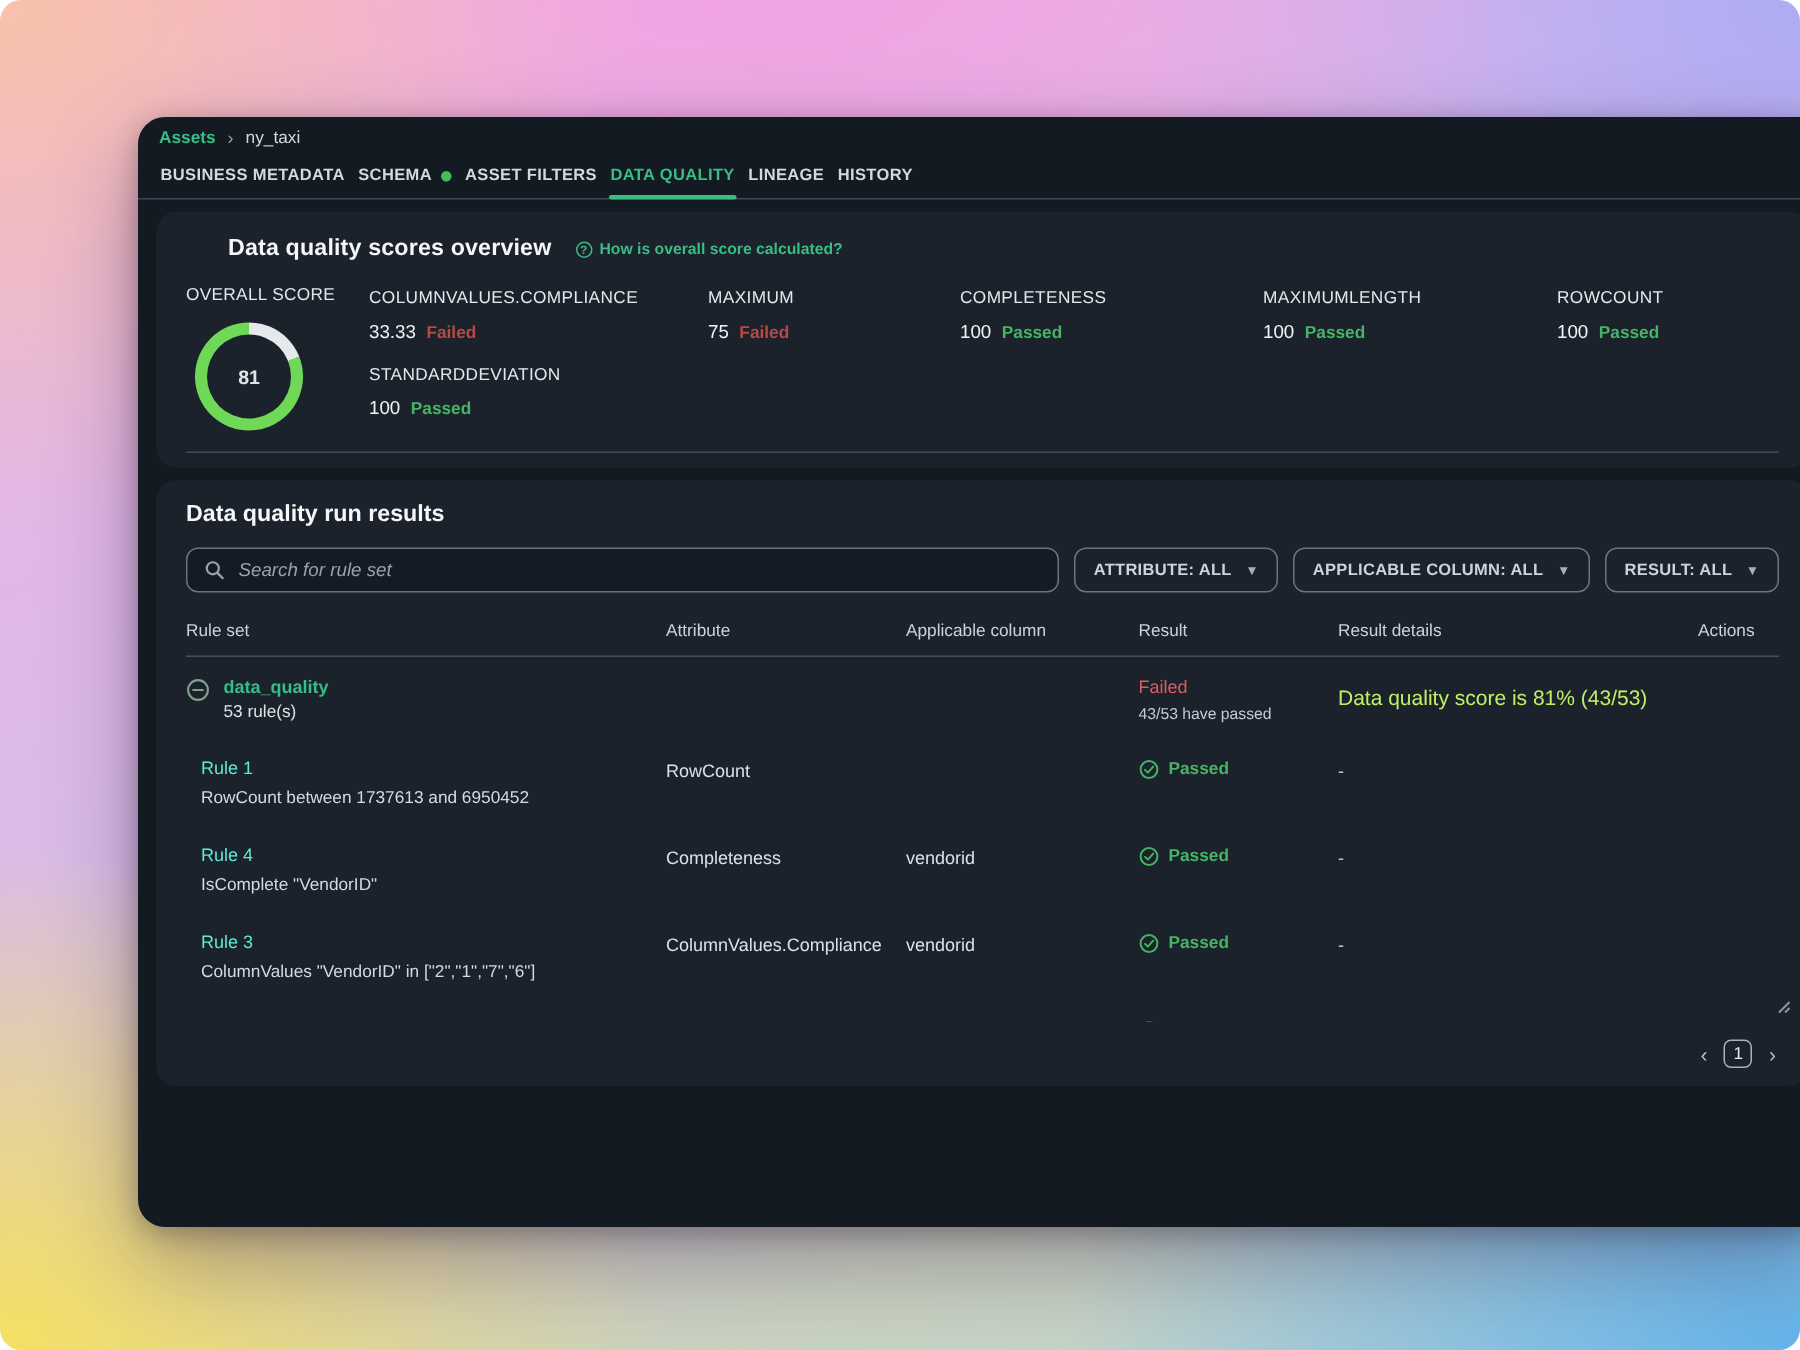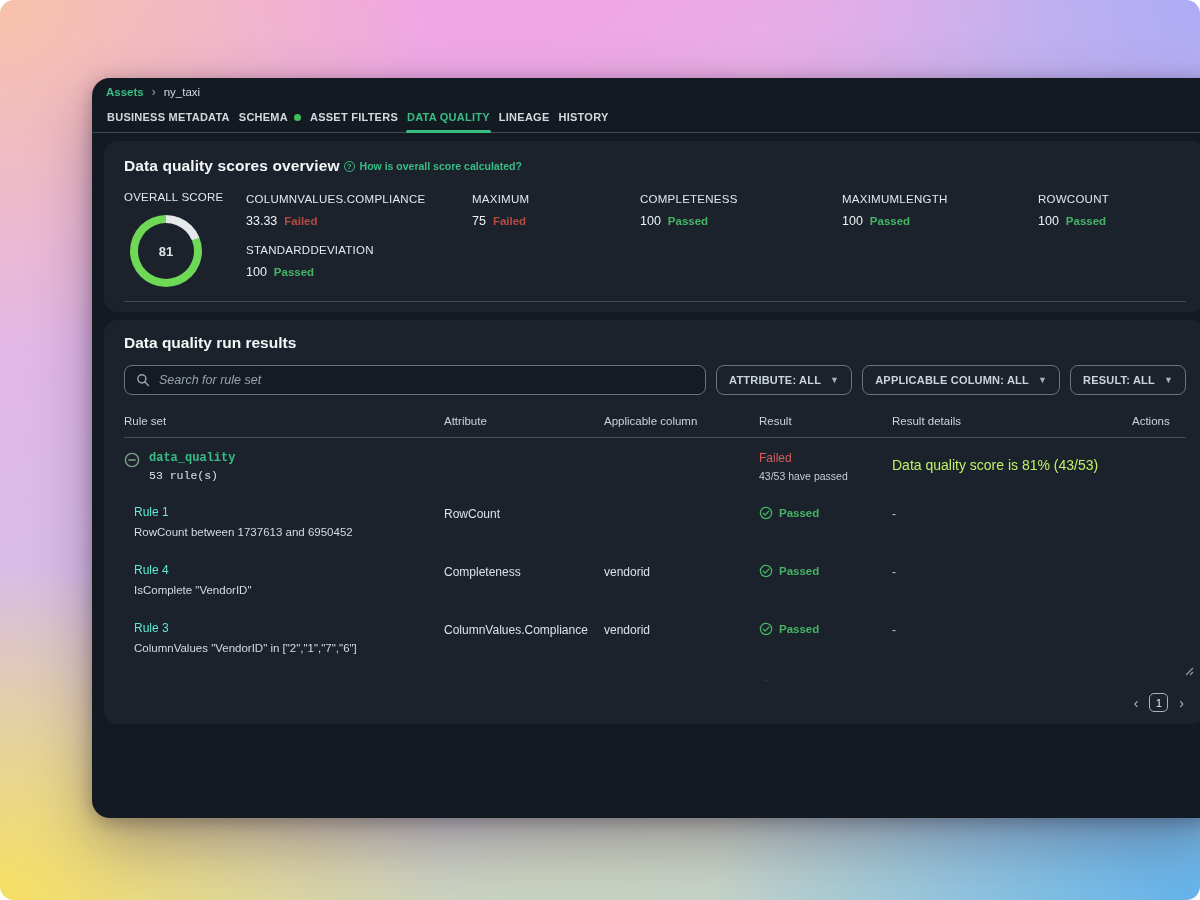--- a/index.html
+++ b/index.html
@@ -43,21 +43,21 @@
   .tab.active{ color:var(--accent); }
   .tab.active::after{ content:""; position:absolute; left:0; right:0; bottom:-1px; height:3px;
         background:var(--accent); border-radius:2px; }
   .tab-dot{ display:none; width:7px; height:7px; border-radius:50%; background:#3fbf5c; }
   .tab-dot.dot{ display:inline-block; }
 
   .card{ background:var(--card); border-radius:14px; margin:8px 12px 0; }
 
   
   .ov-card{ padding:16px 20px 10px; }
-  .title-row{ display:flex; align-items:center; gap:4px; }
+  .title-row{ display:flex; align-items:center; gap:16px;margin-left:28px; }
   .card-title{ font-size:15.5px; font-weight:700; color:#f4f6f7; letter-spacing:.1px; }
   .info-link{ display:flex; align-items:center; gap:5px; cursor:pointer; }
   .info-icon{ width:11px; height:11px; border:1.4px solid var(--accent); border-radius:50%;
       color:var(--accent); font-size:8px; font-weight:700; display:flex; align-items:center; justify-content:center; }
   .info-text{ font-size:10.5px; font-weight:700; color:var(--accent); }
 
   .score-row{ display:flex; gap:26px; margin-top:16px; }
   .overall{ width:96px; flex:none; }
   .overall-label{ font-size:11.5px; color:#e2e7eb; letter-spacing:.2px; white-space:nowrap; }
   .gauge{ width:72px; height:72px; border-radius:50%; margin:12px 0 0 6px;
@@ -95,21 +95,21 @@
 
   .tbl-header{ display:grid; grid-template-columns:320px 160px 155px 133px 240px 1fr;
       margin-top:15px; padding:5px 0 10px; border-bottom:1px solid #454f5c;
       font-size:11.5px; color:#cbd3da; }
   .tbl-header .h-actions{ text-align:right; padding-right:26px; }
 
   .tbl-body{ flex:1; overflow:hidden; }
 
   .row{ display:grid; grid-template-columns:320px 160px 155px 133px 240px 1fr; align-items:start; }
   .group-row{ padding:13px 0 9px; }
-  .g-cell1{ display:flex; gap:9px;font-family:Liberation Mono, monospace; }
+  .g-cell1{ display:flex; gap:9px; }
   .minus-icon{ flex:none; margin-top:1px; cursor:pointer; }
   .g-name{ font-size:12px; font-weight:700; color:var(--accent); cursor:pointer; }
   .g-sub{ margin-top:4px; font-size:11.5px; color:#dde2e7; }
   .g-failed{ font-size:12px; color:var(--failed); }
   .g-failed-sub{ margin-top:5px; font-size:10.5px; color:#c3cbd3; }
   .g-details{ font-size:14px; color:#bef264; padding-top:6px; }
 
   .rule-row{ padding:10px 0 9px; margin-top:4px; }
   .r-cell1{ padding-left:10px; }
   .rule-name{ font-size:12px; color:#5eead4; }

